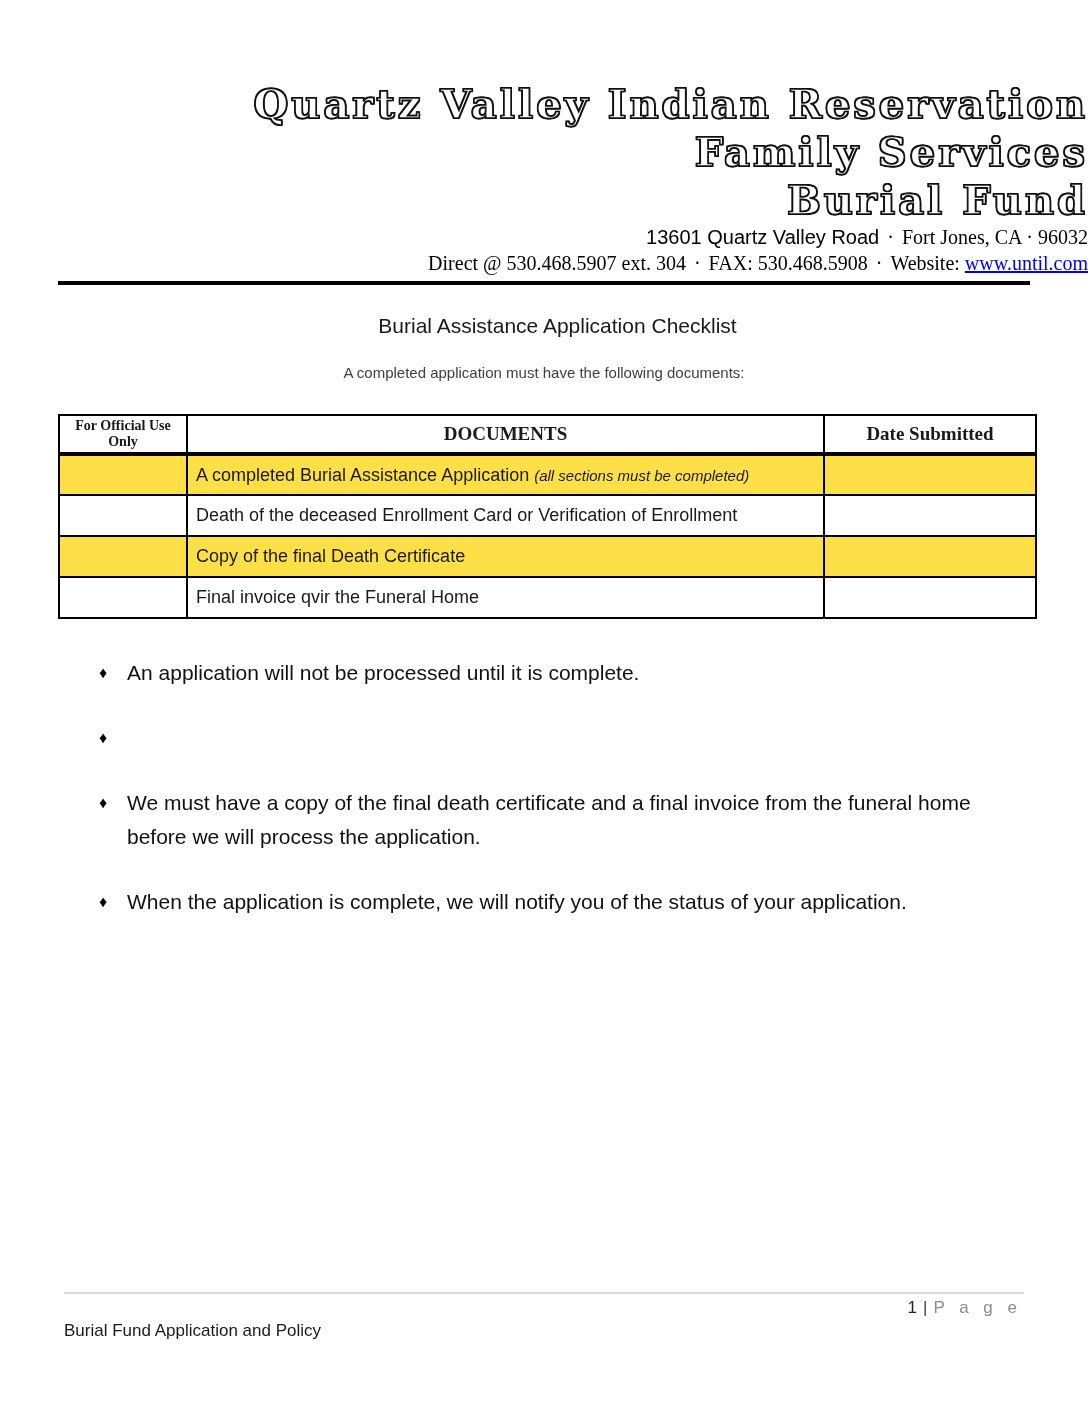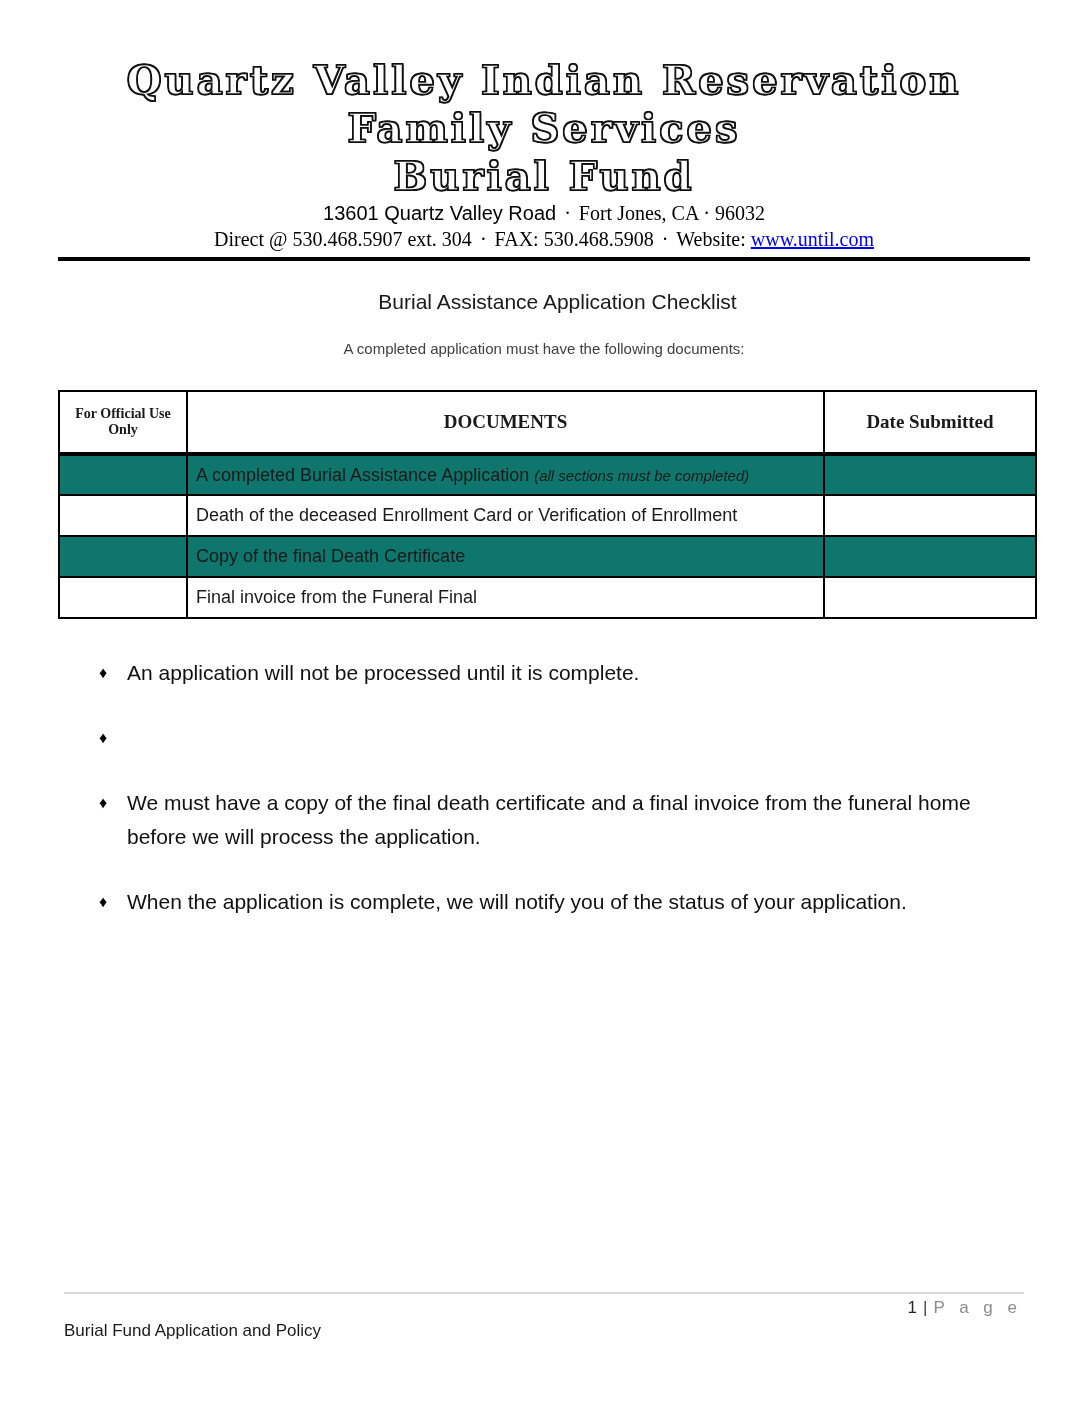--- a/index.html
+++ b/index.html
@@ -9,21 +9,21 @@
     width: 1088px;
     height: 1408px;
     background: #ffffff;
     font-family: "Liberation Sans", sans-serif;
     color: #1a1a1a;
     overflow: hidden;
     margin: 0 auto;
   }
 
   
-  .letterhead { text-align: center; padding-top: 56px; }
+  .letterhead { text-align: right; padding-top: 80px; }
   .org-line {
     font-family: "DejaVu Serif", serif;
     font-weight: bold;
     font-size: 40px;
     line-height: 48px;
     letter-spacing: 3px;
     color: #ffffff;
     -webkit-text-stroke: 1.4px #101010;
     text-shadow:
       1px 1px 0 #101010, -1px -1px 0 #101010,
@@ -54,26 +54,26 @@
   table.checklist th, table.checklist td { border: 2px solid #000; }
   table.checklist thead th {
     font-family: "Liberation Serif", serif;
     font-weight: bold;
     text-align: center;
     vertical-align: middle;
     background: #fff;
     border-bottom: 4px solid #000;
     height: 38px;
   }
-  th.h-official { font-size: 14px; line-height: 16px; padding: 14px 6px; }
+  th.h-official { font-size: 14px; line-height: 16px; padding: 2px 6px; }
   th.h-docs, th.h-date { font-size: 19px; }
   table.checklist tbody td { height: 41px; vertical-align: middle; font-size: 18px; }
   td.cell-doc { padding-left: 8px; }
   td.cell-doc .doc-note { font-style: italic; font-size: 15px; }
-  tr.shaded td { background: #0f766e; }
+  tr.shaded td { background: #fde047; }
 
   
   .bullets { margin-top: 37px; list-style: none; padding-left: 99px; }
   .bullets li {
     display: flex;
     align-items: flex-start;
     margin-bottom: 31px;
     font-size: 21px;
     line-height: 34px;
     color: #111;
@@ -142,21 +142,21 @@
         <td class="cell-doc"><span>Death of the deceased Enrollment Card or Verification of Enrollment</span><span class="doc-note"></span></td>
         <td class="cell-date"></td>
       </tr>
       <tr class="shaded">
         <td class="cell-official"></td>
         <td class="cell-doc"><span>Copy of the final Death Certificate</span><span class="doc-note"></span></td>
         <td class="cell-date"></td>
       </tr>
       <tr>
         <td class="cell-official"></td>
-        <td class="cell-doc"><span>Final invoice from the Funeral Final</span><span class="doc-note"></span></td>
+        <td class="cell-doc"><span>Final invoice qvir the Funeral Home</span><span class="doc-note"></span></td>
         <td class="cell-date"></td>
       </tr>
     </tbody>
   </table>
 
   <ul class="bullets">
     <li>
       <span class="bullet-glyph">♦</span>
       <span class="bullet-text">An application will not be processed until it is complete.</span>
     </li>

